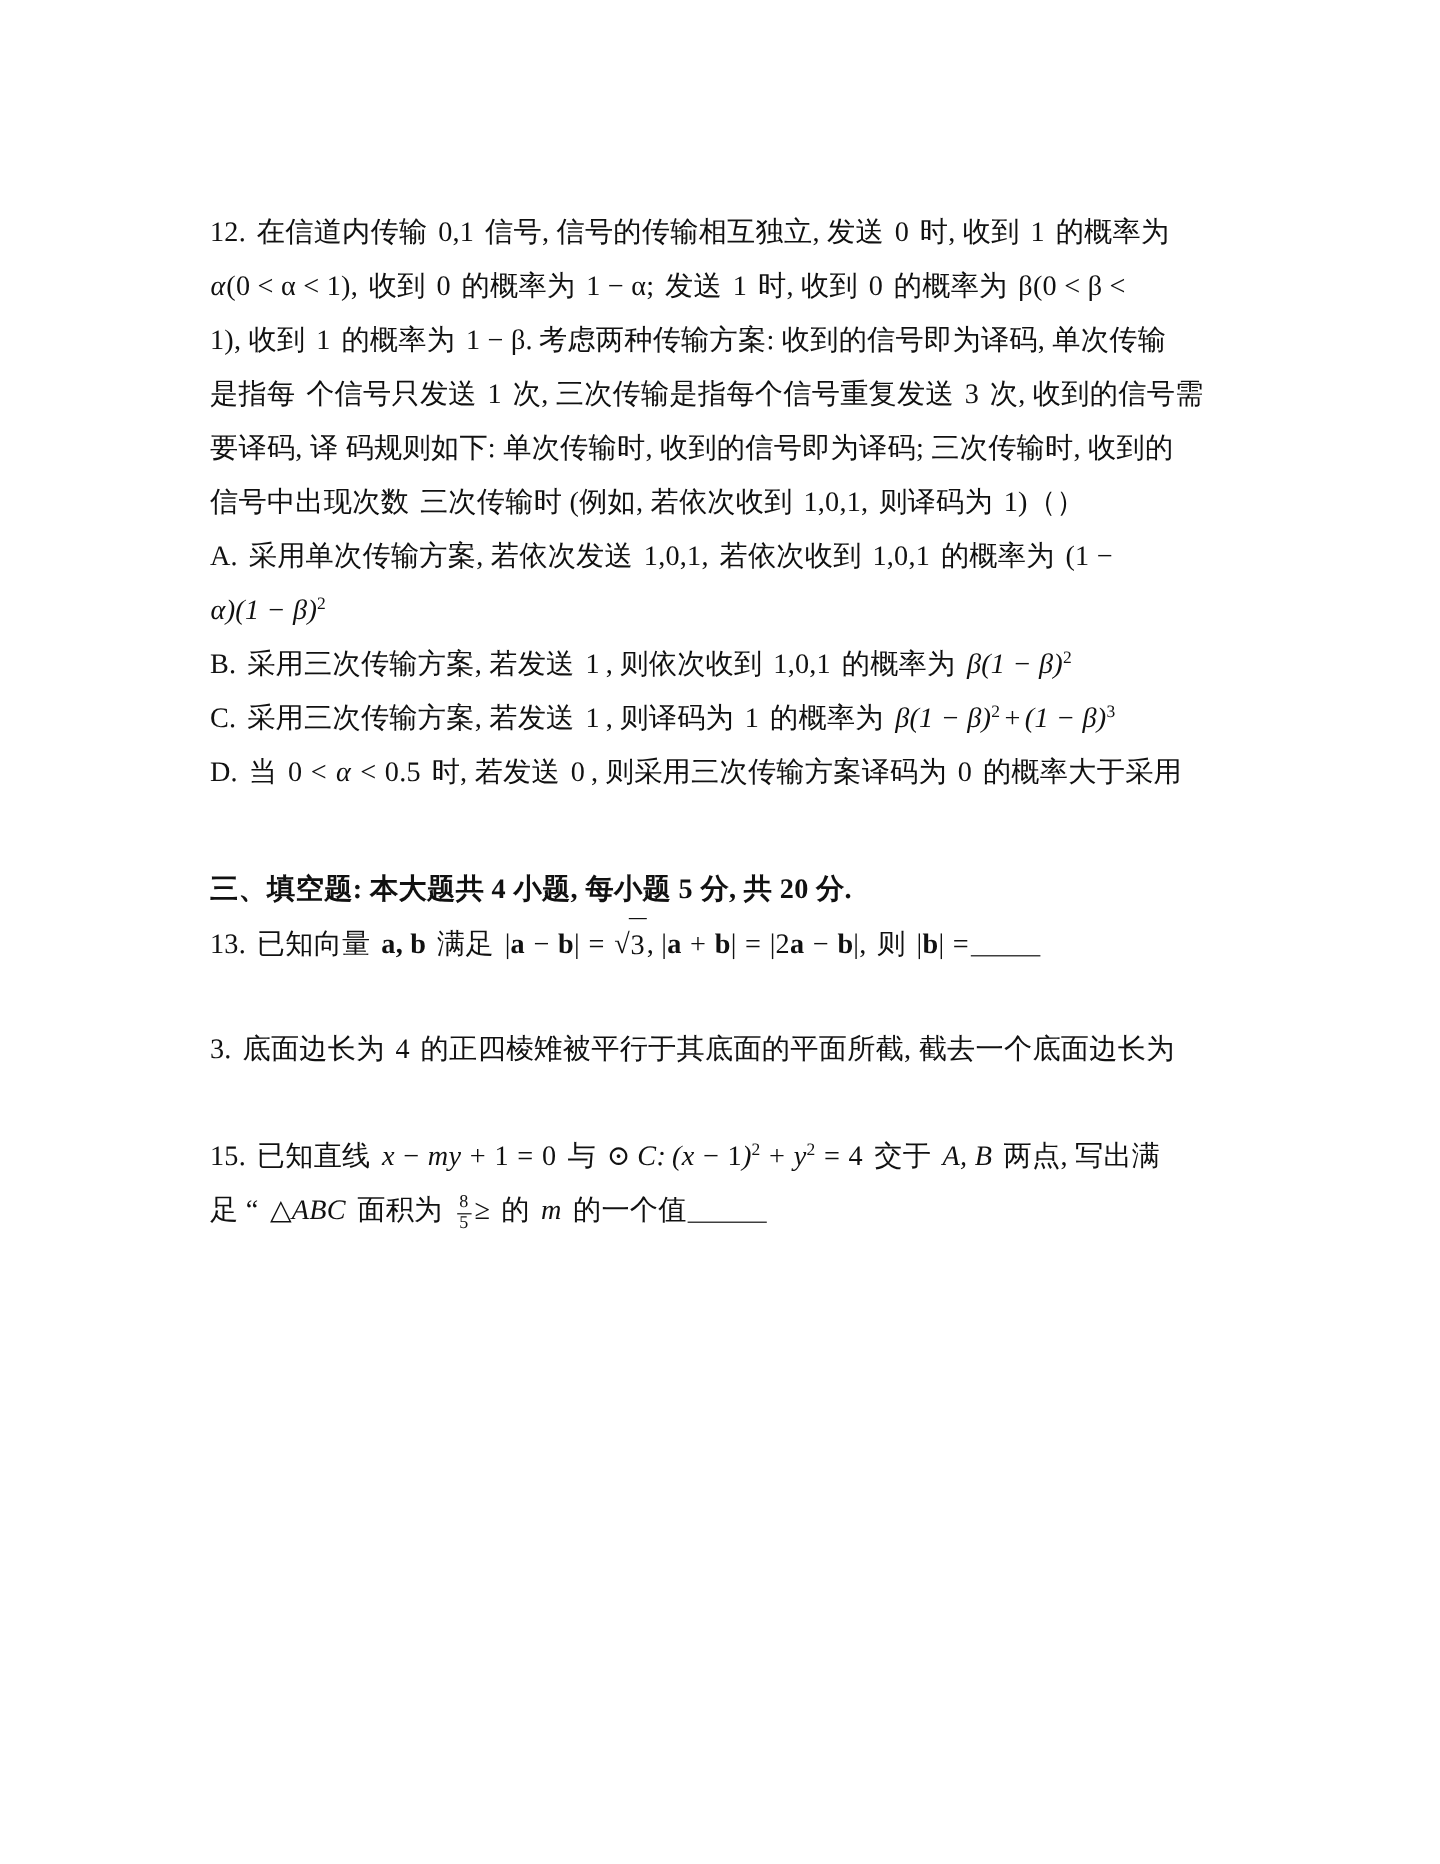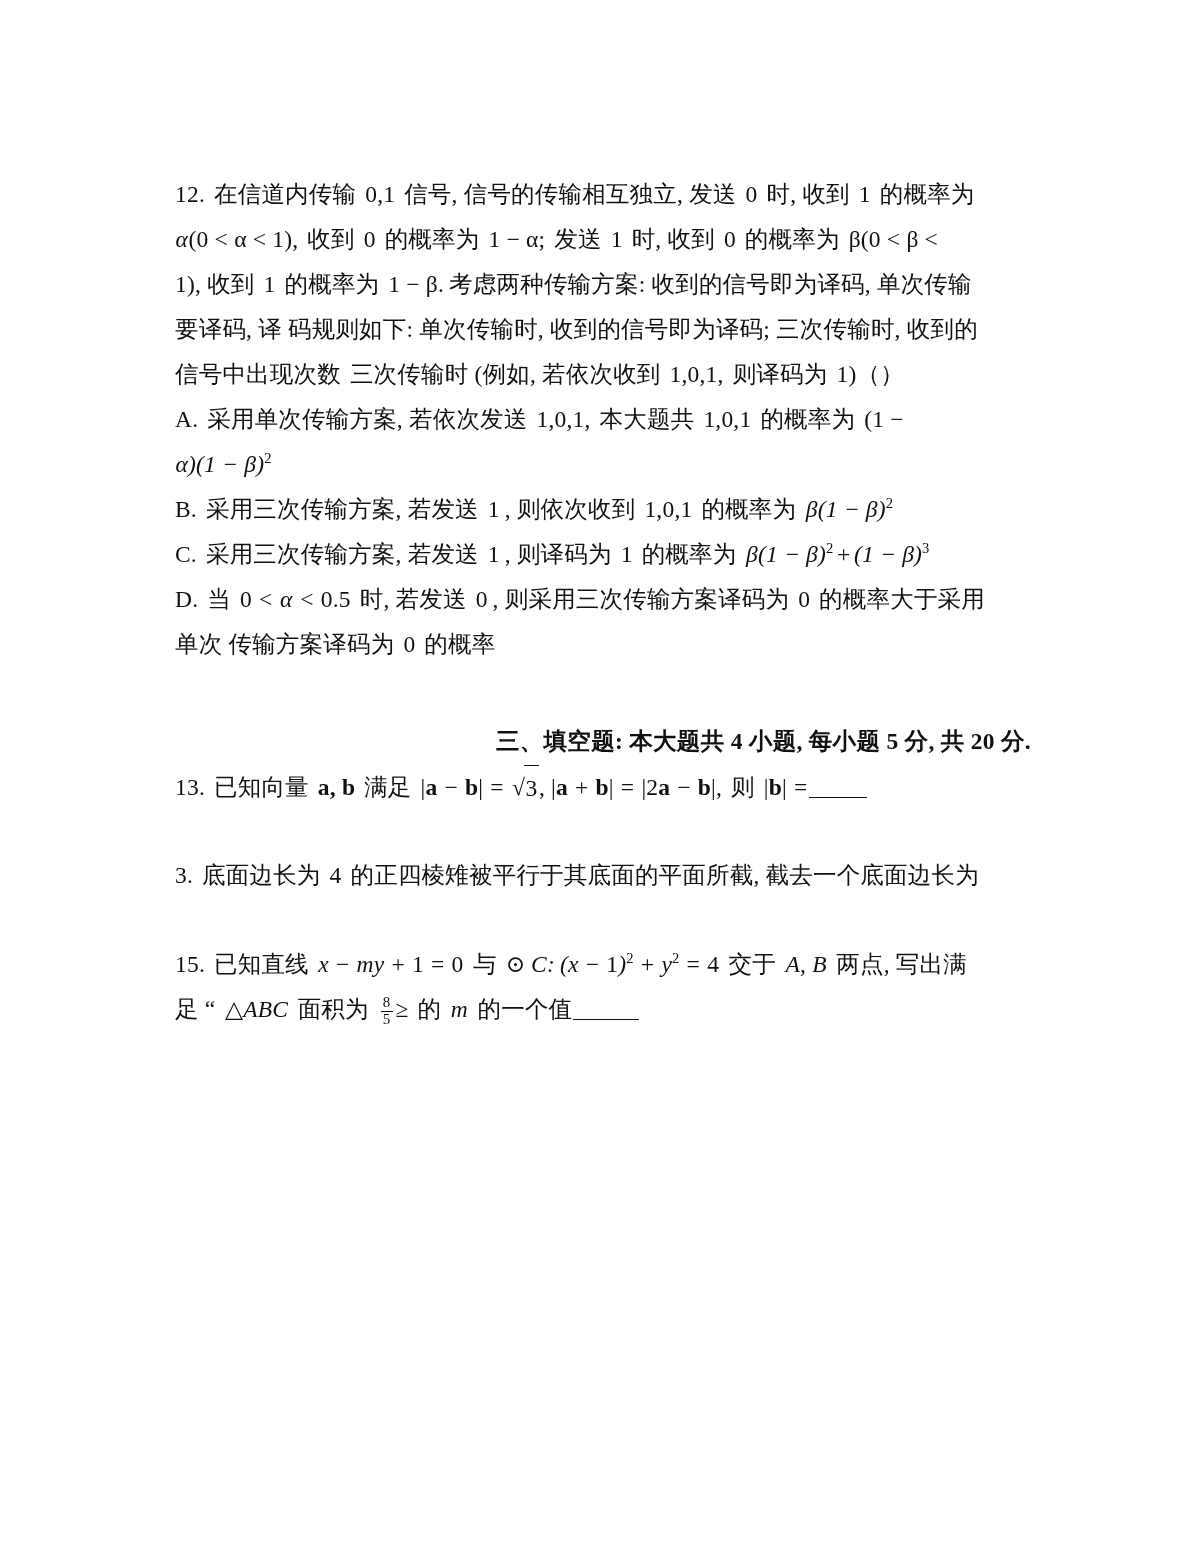--- a/index.html
+++ b/index.html
@@ -45,21 +45,20 @@
     line-height: 45px;
   }
 
   
   .section-heading {
     font-weight: bold;
     font-size: 23.5px;
     line-height: 45px;
     height: 45px;
     letter-spacing: 0.3px;
-    text-align: right;
   }
 
   
   .mi {           
     font-family: "Liberation Serif", "DejaVu Serif", serif;
     font-style: italic;
     padding: 0 0.5px;
   }
   .mn {           
     font-family: "Liberation Serif", "DejaVu Serif", serif;
@@ -156,36 +155,36 @@
   <div class="content">
 
     <div class="block">
 
       <span class="line"><span class="mn">12.</span><span class="gap"></span><span>在信道内传输</span><span class="gap"></span><span class="mn">0,1</span><span class="gap"></span><span>信号, 信号的传输相互独立, 发送</span><span class="gap"></span><span class="mn">0</span><span class="gap"></span><span>时, 收到</span><span class="gap"></span><span class="mn">1</span><span class="gap"></span><span>的概率为</span></span>
 
       <span class="line"><span class="mi">α</span><span class="mn">(0 &lt; α &lt; 1),</span><span class="gap"></span><span>收到</span><span class="gap"></span><span class="mn">0</span><span class="gap"></span><span>的概率为</span><span class="gap"></span><span class="mn">1 − α;</span><span class="gap"></span><span>发送</span><span class="gap"></span><span class="mn">1</span><span class="gap"></span><span>时, 收到</span><span class="gap"></span><span class="mn">0</span><span class="gap"></span><span>的概率为</span><span class="gap"></span><span class="mn">β(0 &lt; β &lt;</span></span>
 
       <span class="line"><span class="mn">1), 收到</span><span class="gap"></span><span class="mn">1</span><span class="gap"></span><span>的概率为</span><span class="gap"></span><span class="mn">1 − β.</span><span class="gap-sm"></span><span>考虑两种传输方案: 收到的信号即为译码, 单次传输</span></span>
 
+      <span class="line"><span>是指每</span><span class="gap"></span><span>个信号只发送</span><span class="gap"></span><span class="mn">1</span><span class="gap"></span><span>次, 三次传输是指每个信号重复发送</span><span class="gap"></span><span class="mn">3</span><span class="gap"></span><span>次, 收到的信号需</span></span>
 
       <span class="line">要译码, 译 码规则如下: 单次传输时, 收到的信号即为译码; 三次传输时, 收到的</span>
 
       <span class="line"><span>信号中出现次数</span><span class="gap"></span><span>三次传输时 (例如, 若依次收到</span><span class="gap"></span><span class="mn">1,0,1,</span><span class="gap"></span><span>则译码为</span><span class="gap"></span><span class="mn">1)（）</span></span>
 
-      <span class="line"><span class="mn">A.</span><span class="gap"></span><span>采用单次传输方案, 若依次发送</span><span class="gap"></span><span class="mn">1,0,1,</span><span class="gap"></span><span>本大题共</span><span class="gap"></span><span class="mn">1,0,1</span><span class="gap"></span><span>的概率为</span><span class="gap"></span><span class="mn">(1 −</span></span>
+      <span class="line"><span class="mn">A.</span><span class="gap"></span><span>采用单次传输方案, 若依次发送</span><span class="gap"></span><span class="mn">1,0,1,</span><span class="gap"></span><span>若依次收到</span><span class="gap"></span><span class="mn">1,0,1</span><span class="gap"></span><span>的概率为</span><span class="gap"></span><span class="mn">(1 −</span></span>
 
       <span class="line"><span class="mi">α)(1 − β)<sup class="exp">2</sup></span></span>
 
       <span class="line"><span class="mn">B.</span><span class="gap"></span><span>采用三次传输方案, 若发送</span><span class="gap"></span><span class="mn">1</span><span class="gap-sm"></span><span>, 则依次收到</span><span class="gap"></span><span class="mn">1,0,1</span><span class="gap"></span><span>的概率为</span><span class="gap"></span><span class="mi">β(1 − β)<sup class="exp">2</sup></span></span>
 
       <span class="line"><span class="mn">C.</span><span class="gap"></span><span>采用三次传输方案, 若发送</span><span class="gap"></span><span class="mn">1</span><span class="gap-sm"></span><span>, 则译码为</span><span class="gap"></span><span class="mn">1</span><span class="gap"></span><span>的概率为</span><span class="gap"></span><span class="mi">β(1 − β)<sup class="exp">2</sup><span class="mo">+</span>(1 − β)<sup class="exp">3</sup></span></span>
 
       <span class="line"><span class="mn">D.</span><span class="gap"></span><span>当</span><span class="gap"></span><span class="mn">0 <span class="mo-tight">&lt;</span> <span class="mi">α</span> <span class="mo-tight">&lt;</span> 0.5</span><span class="gap"></span><span>时, 若发送</span><span class="gap"></span><span class="mn">0</span><span class="gap-sm"></span><span>, 则采用三次传输方案译码为</span><span class="gap"></span><span class="mn">0</span><span class="gap"></span><span>的概率大于采用</span></span>
 
-      <span class="line"><span>单次 传输方案译码为</span><span class="gap"></span><span class="mn">0</span><span class="gap"></span><span>的概率</span></span>
     </div>
 
     <div class="spacer-lg"></div>
 
     <div class="section-heading">三、填空题: 本大题共 4 小题, 每小题 5 分, 共 20 分.</div>
 
     <div class="block">
       <span class="line"><span class="mn">13.</span><span class="gap"></span><span>已知向量</span><span class="gap"></span><span class="vec">a, b</span><span class="gap"></span><span>满足</span><span class="gap"></span><span class="mn">|<span class="vec">a</span> <span class="mo-tight">−</span> <span class="vec">b</span>| <span class="mo-tight">=</span> </span><span class="sqrt">√<span class="radicand">3</span></span><span class="mn">, |<span class="vec">a</span> <span class="mo-tight">+</span> <span class="vec">b</span>| <span class="mo-tight">=</span> |2<span class="vec">a</span> <span class="mo-tight">−</span> <span class="vec">b</span>|,</span><span class="gap"></span><span>则</span><span class="gap"></span><span class="mn">|<span class="vec">b</span>| <span class="mo-tight">=</span></span><span class="blank"></span></span>
     </div>
 

